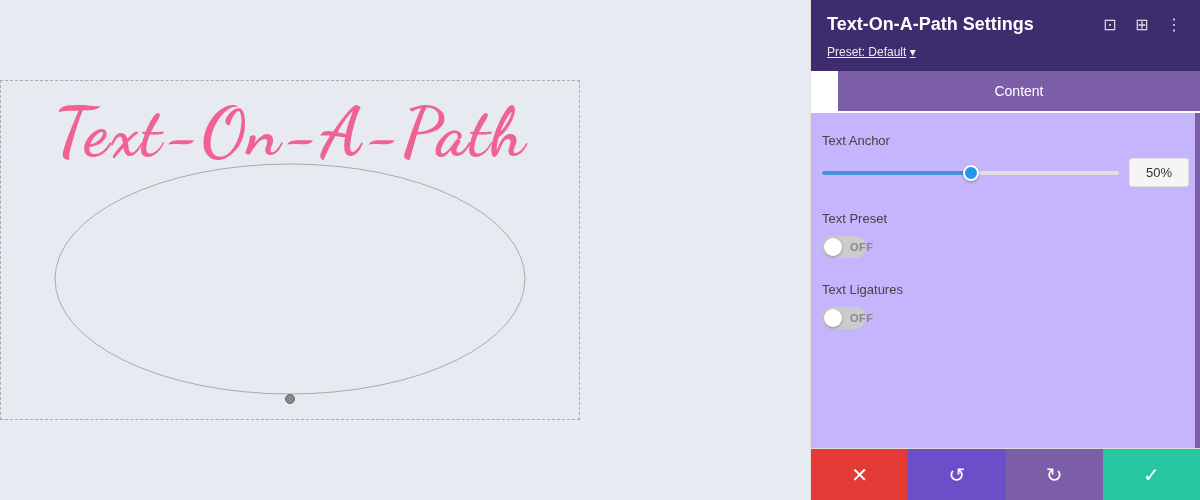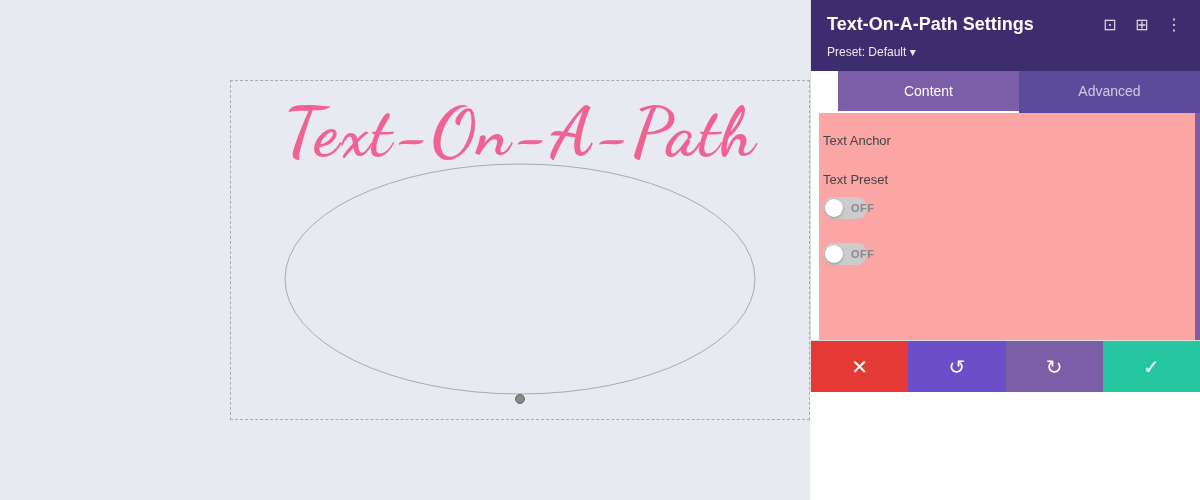--- a/index.html
+++ b/index.html
@@ -10,21 +10,21 @@
       display: flex;
       overflow: hidden;
     }
 
     
     .canvas-area {
       flex: 1;
       background: #e8eaf2;
       display: flex;
       align-items: center;
-      justify-content: flex-end;
+      justify-content: flex-start;
       position: relative;
     }
 
     .canvas-content {
       width: 580px;
       height: 340px;
       border: 1px dashed #aaa;
       position: relative;
       display: flex;
       align-items: flex-start;
@@ -65,21 +65,21 @@
       border: 1px solid #666;
     }
 
     
     .settings-panel {
       width: 390px;
       background: #fff;
       display: flex;
       flex-direction: column;
       border-left: 1px solid #ddd;
-      height: 392px;
+      height: 500px;
     }
 
     .panel-header {
       background: #3d2d6e;
       padding: 14px 16px 0 16px;
       color: white;
     }
 
     .panel-title-row {
       display: flex;
@@ -113,20 +113,21 @@
 
     .preset-row {
       font-size: 12px;
       color: rgba(255,255,255,0.7);
       margin-bottom: 12px;
       cursor: pointer;
     }
 
     .preset-row span {
       color: rgba(255,255,255,0.9);
+      text-decoration: underline;
     }
 
     
     .tabs {
       display: flex;
       background: #5b4b9a;
       margin-left: 27px;
     }
 
     .tab {
@@ -141,25 +142,24 @@
 
     .tab.active {
       background: #7b5ea7;
       color: white;
       border-bottom: 2px solid white;
     }
 
     
     .panel-body {
       flex: 1;
-      padding: 20px 4px;
+      padding: 20px 11px;
       overflow-y: auto;
-      background: #fca5a5;
-      position: relative;
-      margin-left: 8px;
+      background: #c4b5fd;
+      position: relative;
     }
 
     
     .accent-bar {
       position: absolute;
       right: 0;
       top: 0;
       bottom: 0;
       width: 5px;
       background: #7b5ea7;
@@ -331,44 +331,51 @@
     <div class="preset-row">
       <span>Preset: Default</span>
       <span>▾</span>
     </div>
   </div>
 
   <div class="tabs">
     <div class="tab active">
       <span>Content</span>
     </div>
-    <div class="tab">
-      <span>Advanced</span>
-    </div>
   </div>
 
   <div class="panel-body">
     <div class="accent-bar"></div>
 
     <div class="setting-row">
       <div class="setting-label">Text Anchor</div>
+      <div class="slider-row">
+        <div class="slider-container">
+          <div class="slider-track">
+            <div class="slider-fill" style="width: 50%;"></div>
+            <div class="slider-thumb" style="left: calc(50% - 8px);"></div>
+          </div>
+        </div>
+        <div class="slider-value">50%</div>
+      </div>
     </div>
 
 
     <div class="setting-row">
       <div class="setting-label">Text Preset</div>
       <div class="toggle-row">
         <div class="toggle">
           <div class="toggle-knob"></div>
           <span class="toggle-label-text">OFF</span>
         </div>
       </div>
     </div>
 
     <div class="setting-row">
+      <div class="setting-label">Text Ligatures</div>
       <div class="toggle-row">
         <div class="toggle">
           <div class="toggle-knob"></div>
           <span class="toggle-label-text">OFF</span>
         </div>
       </div>
     </div>
 
   </div>
 

